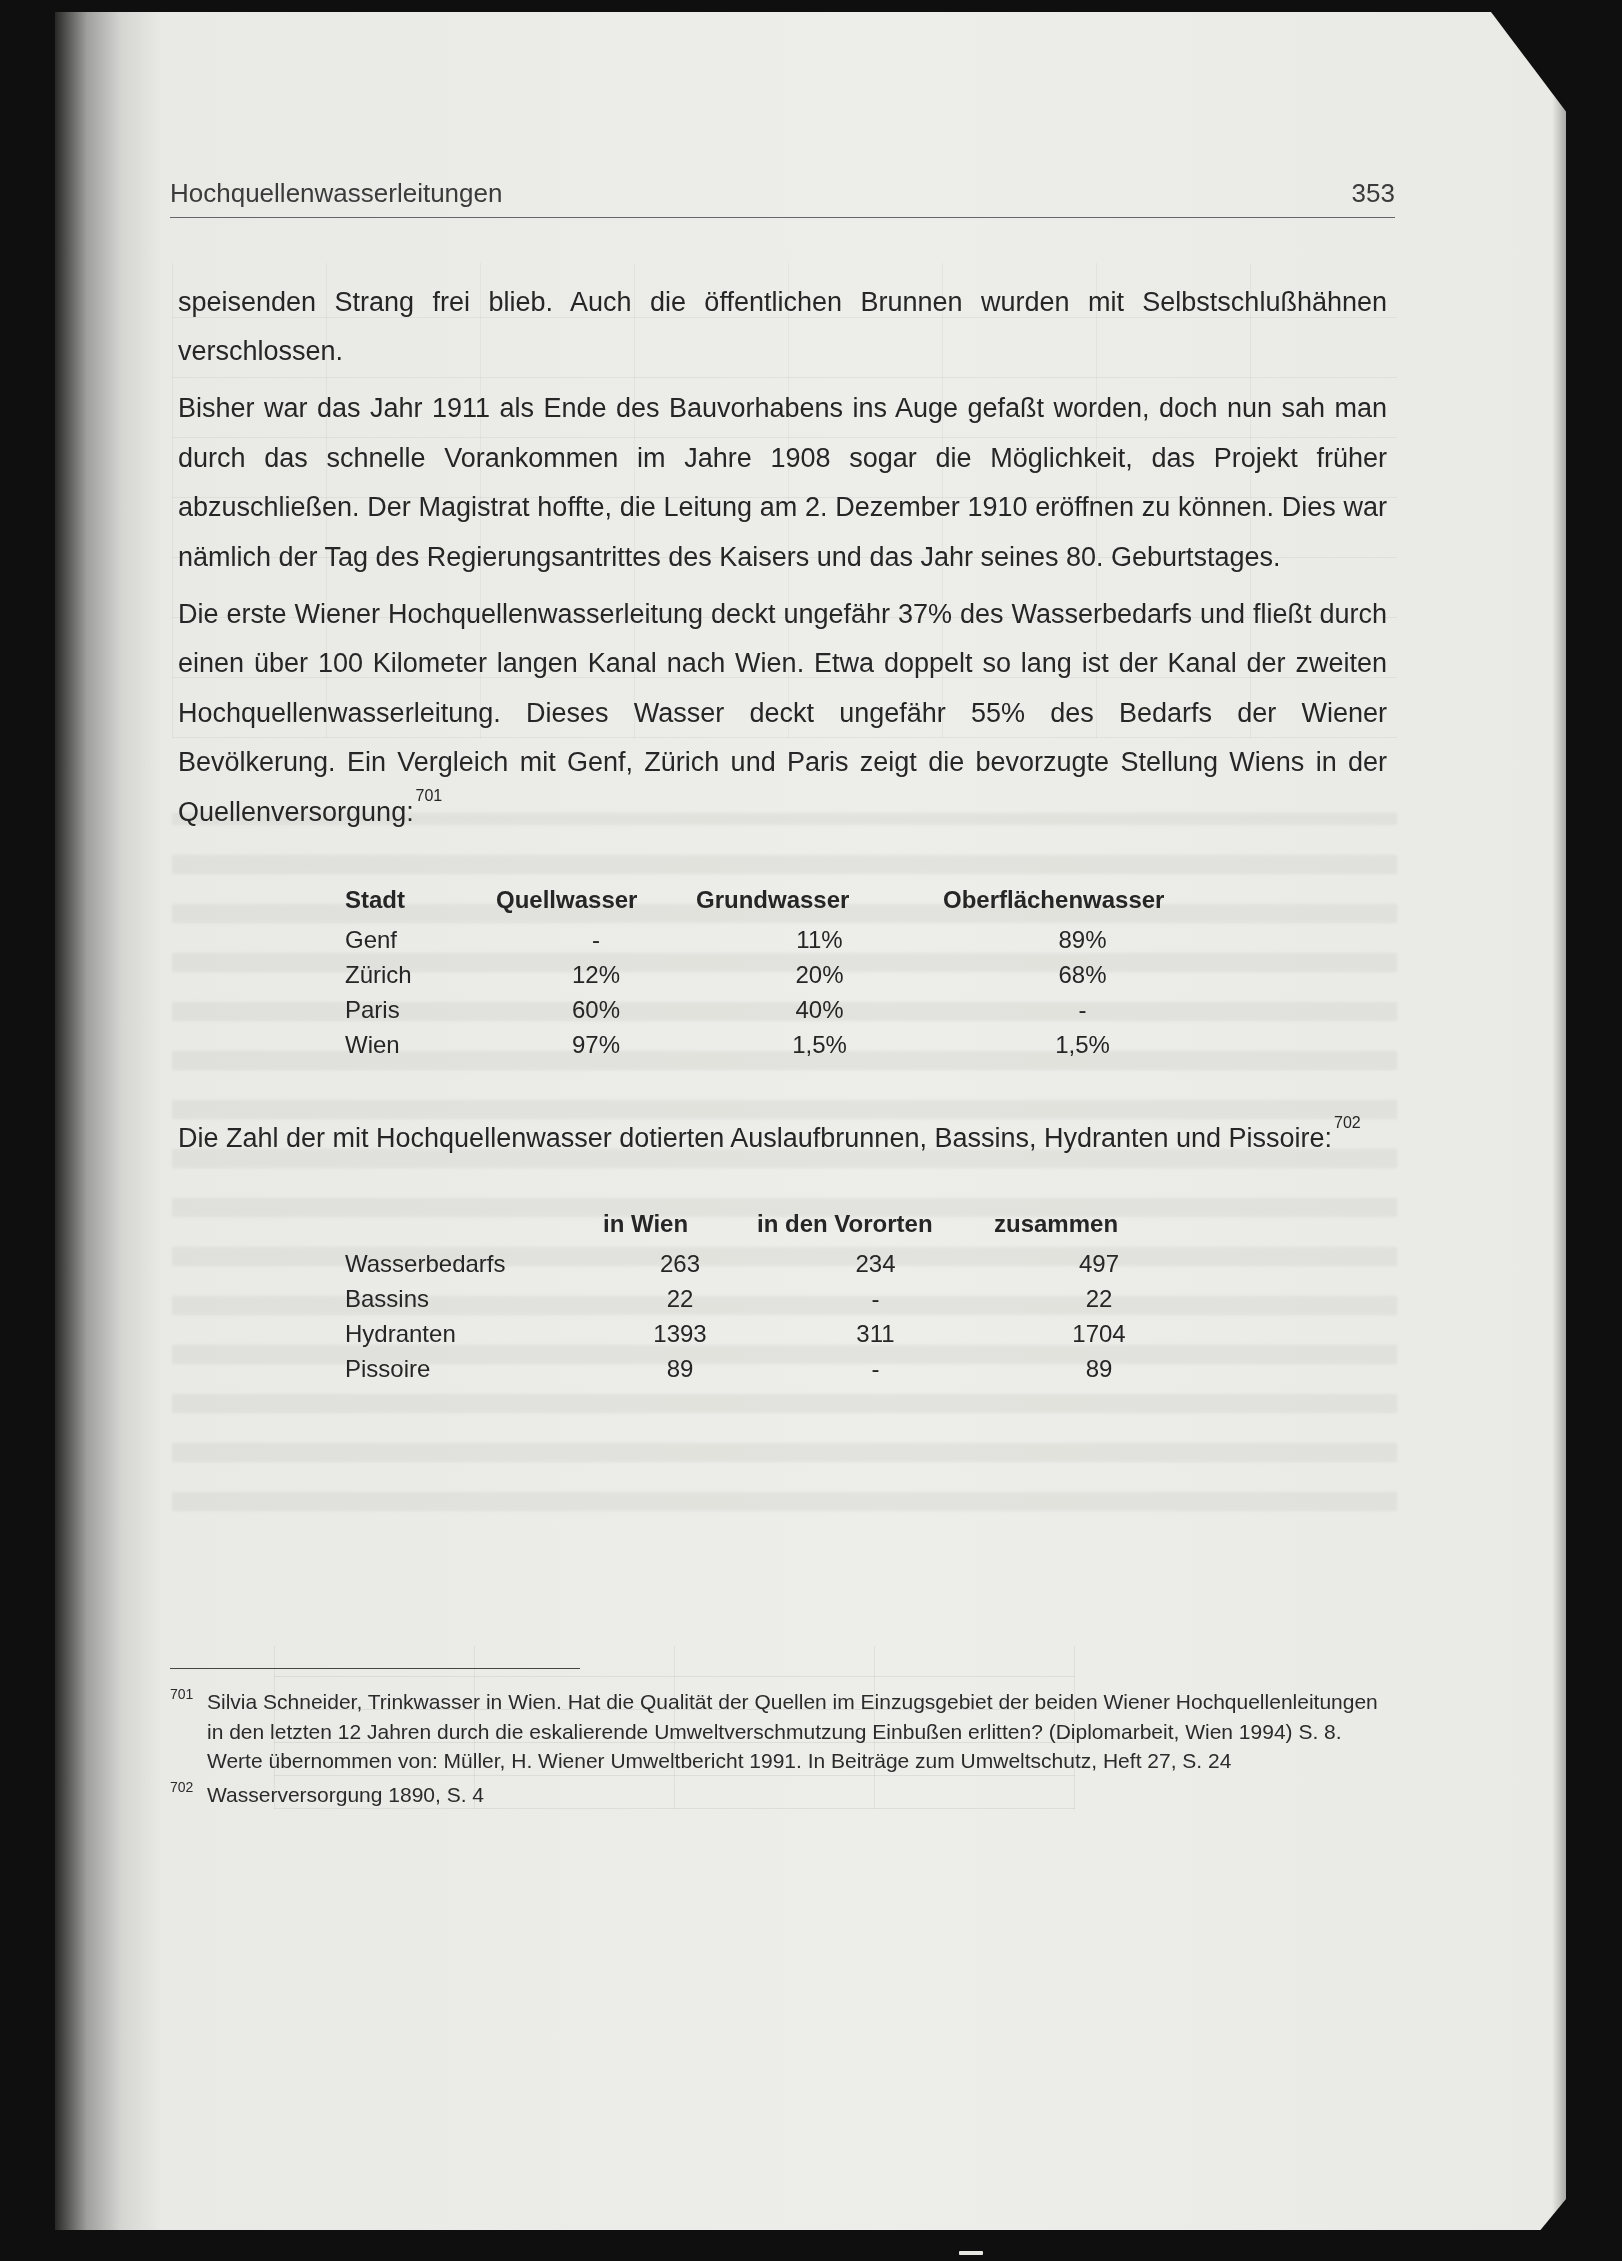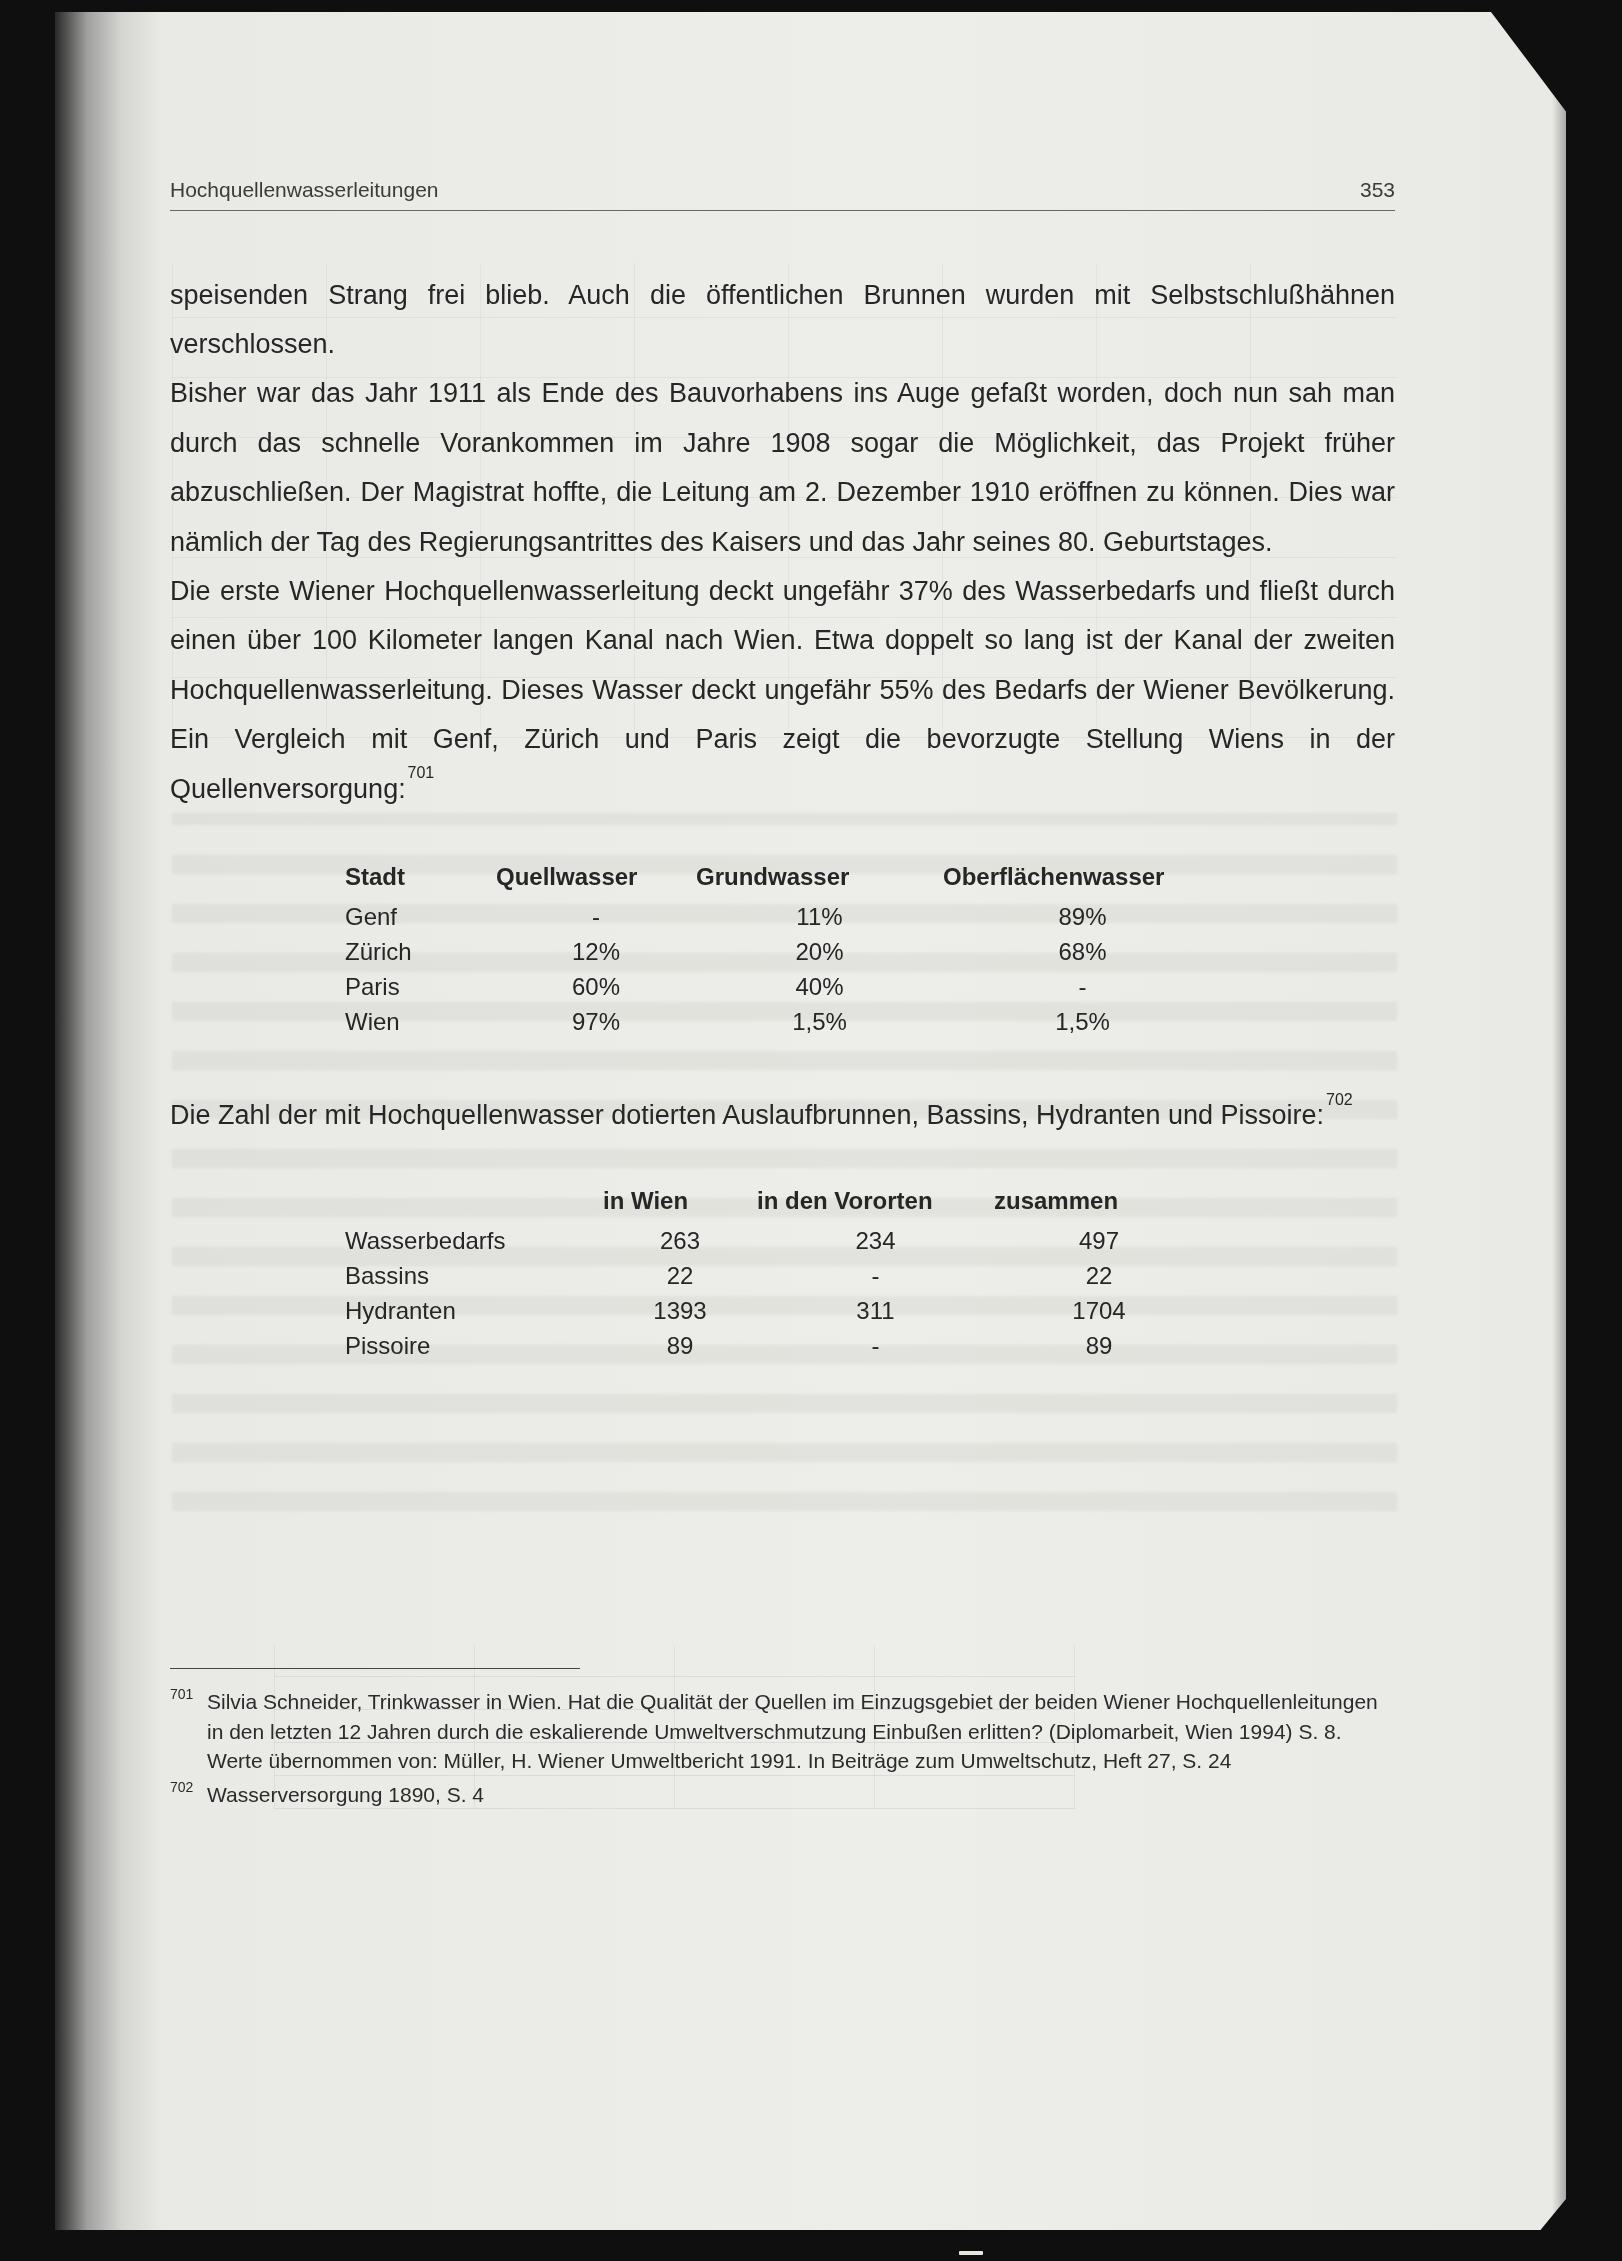--- a/index.html
+++ b/index.html
@@ -65,28 +65,28 @@
   }
 
   
   .content {
     position:relative;
     padding:166px 171px 0 115px;
     color:#262626;
   }
   .header-row {
     display:flex; justify-content:space-between; align-items:baseline;
-    font-size:21px; color:#3b3b3b;
+    font-size:26px; color:#3b3b3b;
   }
   .header-rule {
     border:none; border-top:1.4px solid #66666a;
     margin:7.5px 0 60px 0;
   }
   p.body {
-    margin:0;
+    margin:8px;
     font-size:27px; line-height:1.83;
     text-align:justify;
     color:#262626;
   }
   .fnref {
     font-size:16px; line-height:0;
     position:relative; top:-9.3px;
     margin-left:1.9px;
   }
 

